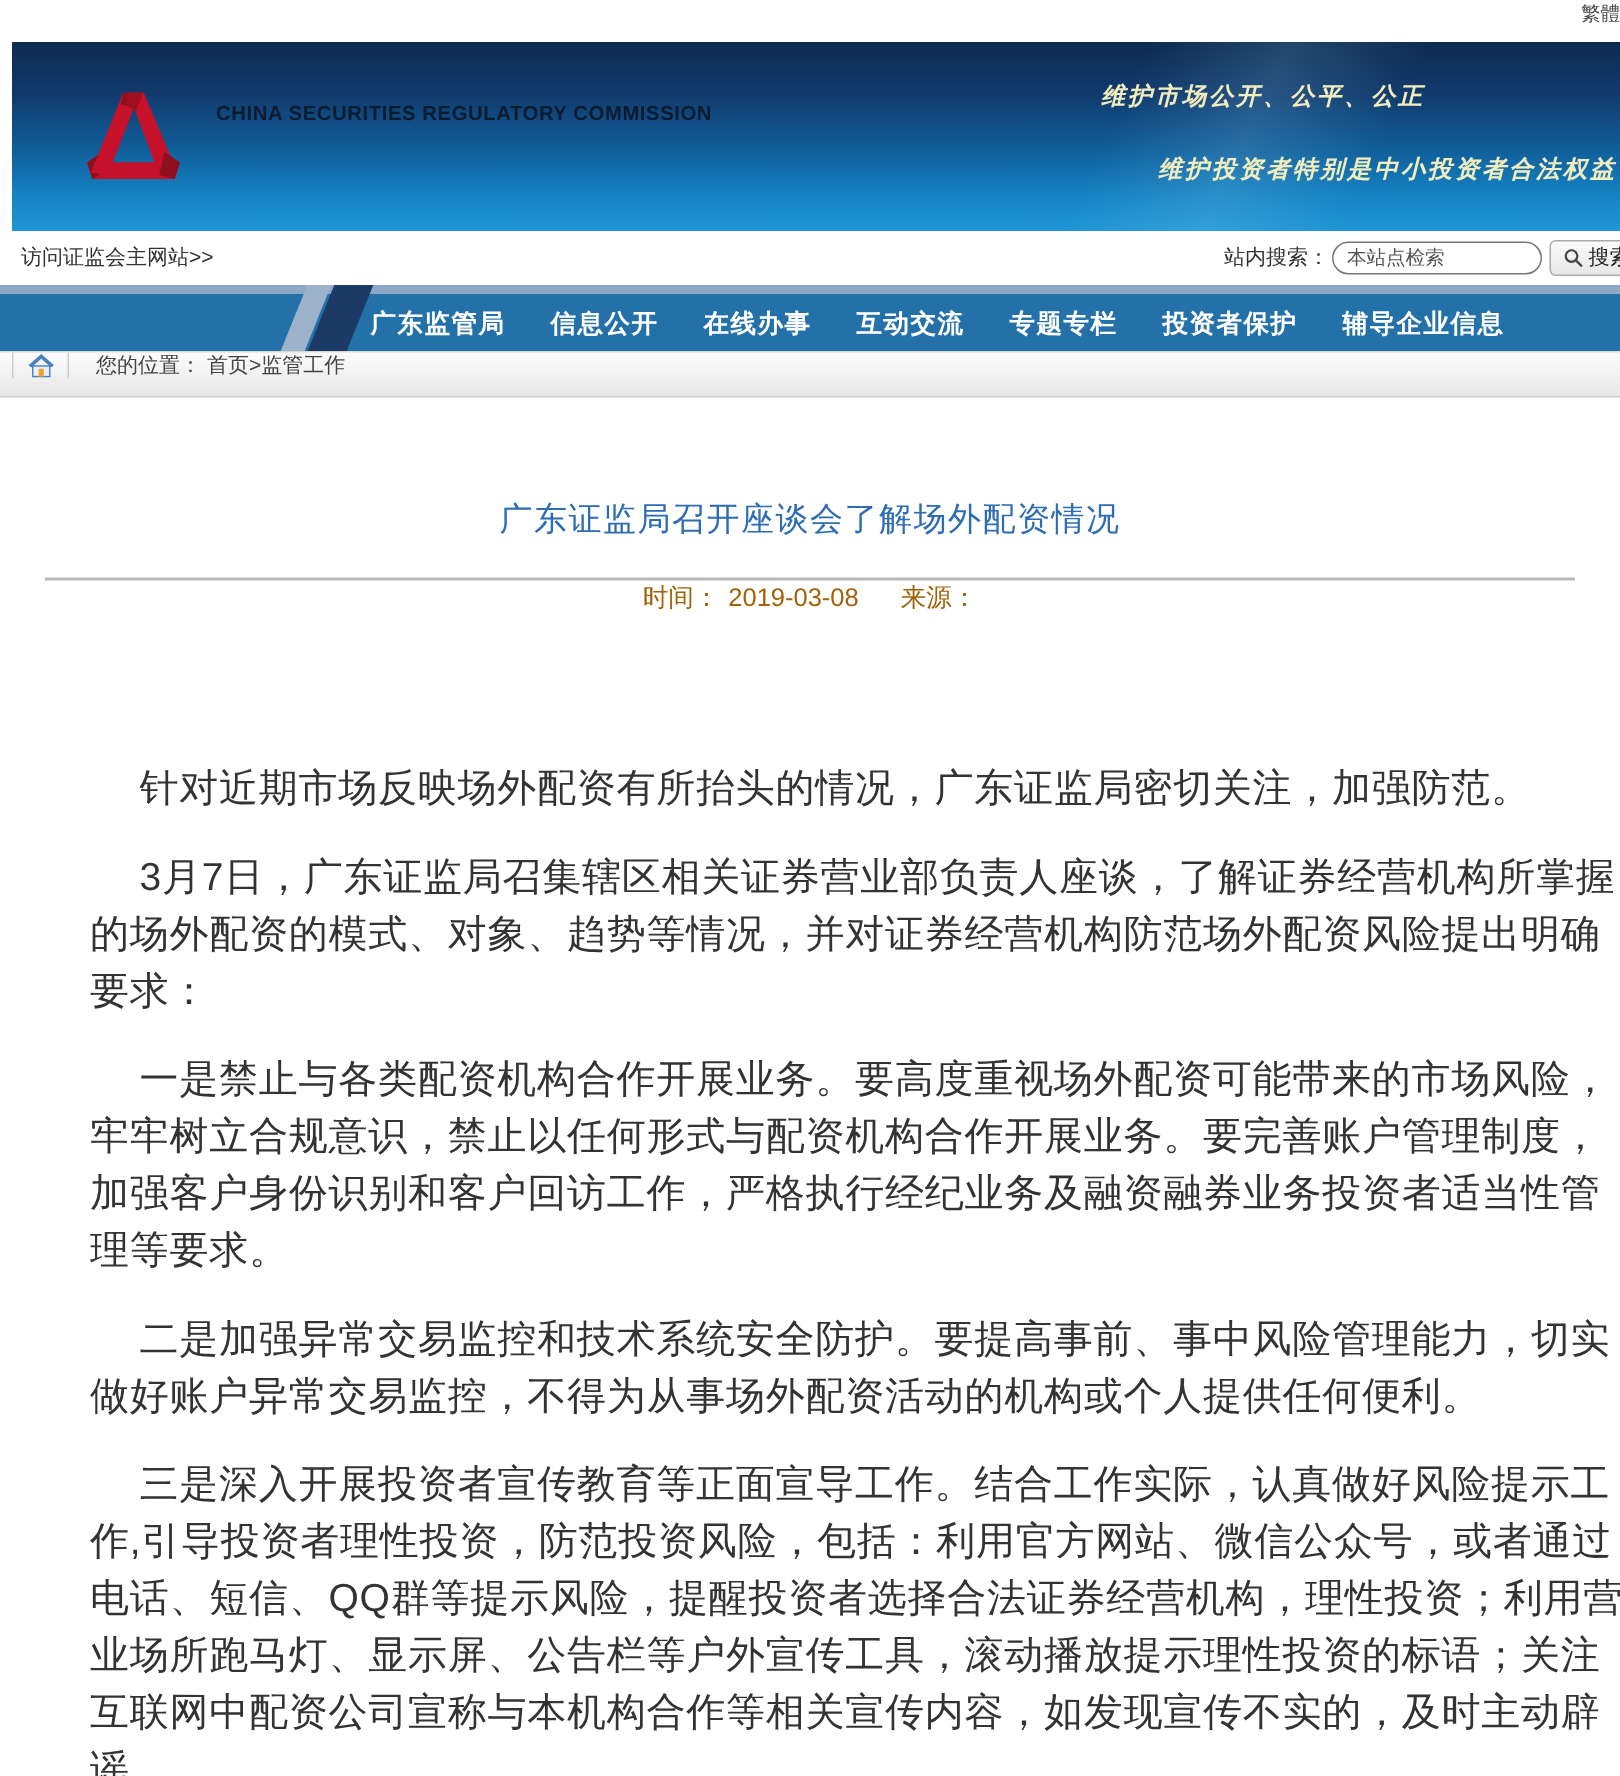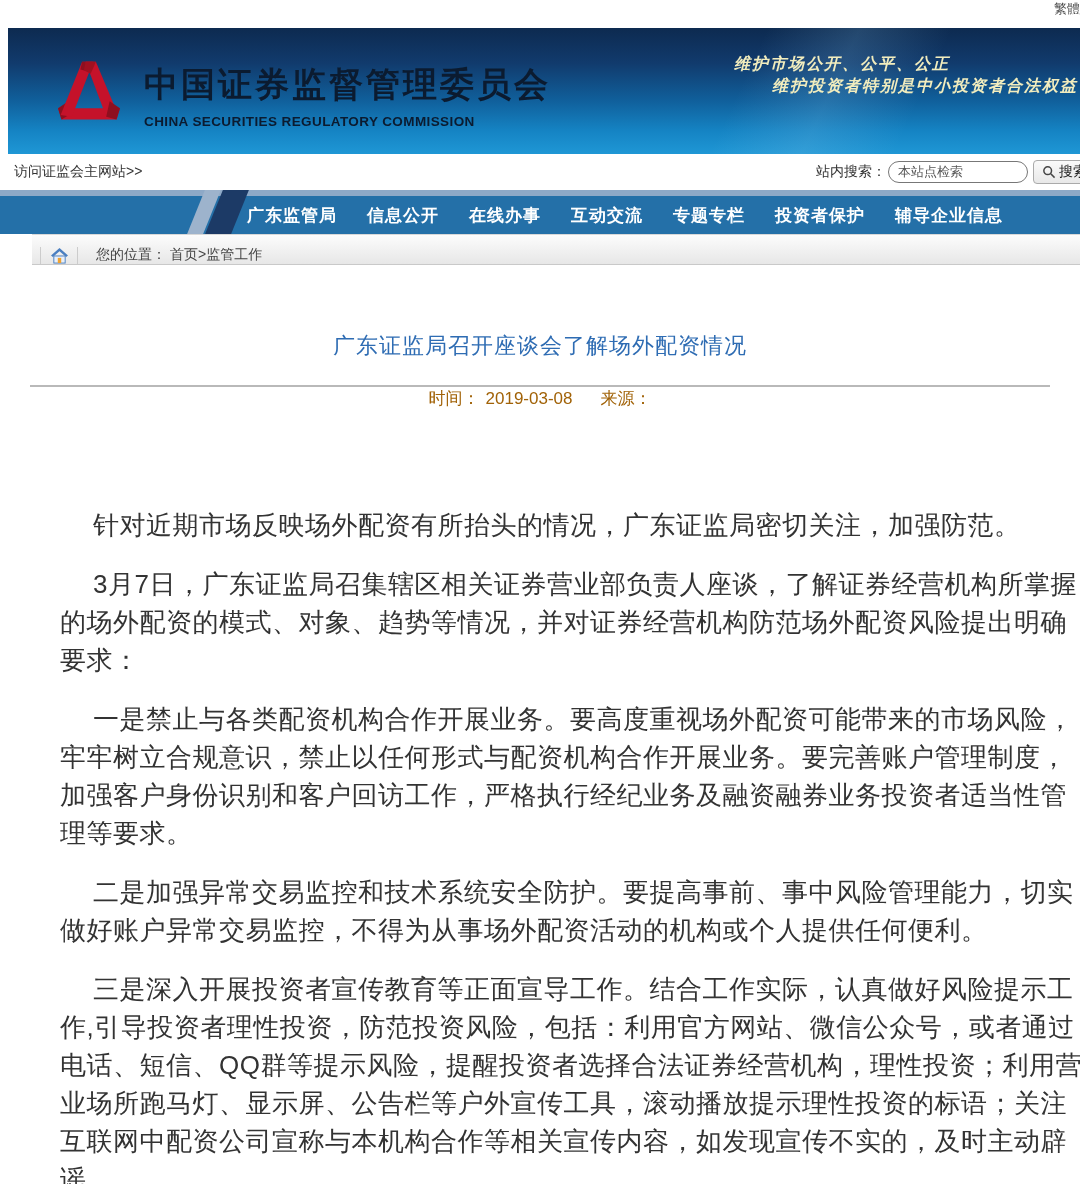--- a/index.html
+++ b/index.html
@@ -21,21 +21,21 @@
     position:absolute; right:0; top:0; width:560px; height:100%;
     background:linear-gradient(115deg, rgba(255,255,255,0) 40%, rgba(140,200,235,0.18) 55%, rgba(255,255,255,0) 70%);
   }
   .logo { position:absolute; left:38px; top:16px; width:86px; height:94px; }
   .org-block { position:absolute; left:136px; top:34px; color:#0b1b30; }
   .org-cn { font-size:34px; font-weight:bold; letter-spacing:3px; }
   .org-en { font-size:13.5px; font-weight:bold; letter-spacing:0.4px; margin-top:6px; }
   .slogan { position:absolute; color:#f2edbe; font-size:16px; font-weight:bold; font-style:italic;
             font-family:"Liberation Serif", serif; letter-spacing:2px; white-space:nowrap; }
   .slogan-1 { top:26px; right:130px; }
-  .slogan-2 { top:48px; right:2px; }
+  .slogan-2 { top:75px; right:2px; }
   .slogan-3 { top:88px; right:57px; }
 
   
   .util-row { height:36px; background:#fff; position:relative; font-size:14px; color:#333; }
   .main-site-link { position:absolute; left:14px; top:9px; color:#333; text-decoration:none; cursor:pointer; }
   .search-area { position:absolute; right:-16px; top:6px; display:flex; align-items:center; }
   .search-label { color:#333; }
   .search-input {
     width:140px; height:22px; border:1px solid #777; border-radius:11px;
     padding:0 9px; font-size:13px; color:#555; outline:none; margin-left:2px;
@@ -66,21 +66,21 @@
     transform:skewX(-22deg); z-index:2;
   }
   .nav-items { position:absolute; left:232px; top:6px; height:38px; display:flex; align-items:center; z-index:1; }
   .nav-item { color:#fff; font-size:17px; font-weight:bold; padding:0 15px; letter-spacing:1px;
               white-space:nowrap; cursor:pointer; }
 
   
   .crumb-bar {
     height:31px; background:linear-gradient(#fcfcfc,#e7e7e7);
     border-top:1px solid #d8d8d8; border-bottom:1px solid #c9c9c9;
-    display:flex; align-items:flex-end; font-size:14px; color:#444;margin-left:32px;
+    display:flex; align-items:flex-start; font-size:14px; color:#444;
   }
   .home-box { width:38px; margin-left:8px; border-left:1px solid #ccc; border-right:1px solid #ccc;
               display:flex; align-items:center; justify-content:center; cursor:pointer; }
   .crumb-text { display:flex; align-items:center; margin-left:18px; }
   .crumb-path { margin-left:4px; cursor:pointer; }
 
   
   .article { position:relative; }
   .article-title { margin-top:66px; text-align:center; font-size:22px; font-weight:normal;
                    color:#2e6cb3; letter-spacing:1px; }
@@ -107,21 +107,20 @@
   <svg class="logo" viewBox="0 0 100 100" aria-hidden="true">
     <polygon points="14,70 86,70 82,83 18,83" fill="#c5122a"></polygon>
     <polygon points="18,83 14,70 26,62 30,76" fill="#8e0f1f"></polygon>
     <polygon points="42,16 55,16 30,80 17,78" fill="#c5122a"></polygon>
     <polygon points="42,16 55,16 52,28 40,25" fill="#8e0f1f"></polygon>
     <polygon points="46,16 58,16 84,78 70,80" fill="#c5122a"></polygon>
     <polygon points="82,83 86,70 74,62 70,80" fill="#8e0f1f"></polygon>
     <polygon points="46,16 58,16 52,30 44,26" fill="#a01020"></polygon>
   </svg>
   <div class="org-block">
-    <div class="org-cn">中国证券监督管理委员会</div>
     <div class="org-en">CHINA SECURITIES REGULATORY COMMISSION</div>
   </div>
   <div class="slogan slogan-1">维护市场公开、公平、公正</div>
   <div class="slogan slogan-2">维护投资者特别是中小投资者合法权益</div>
 </div>
 
 <div class="util-row">
   <a class="main-site-link">访问证监会主网站&gt;&gt;</a>
   <div class="search-area">
     <span class="search-label">站内搜索：</span>

